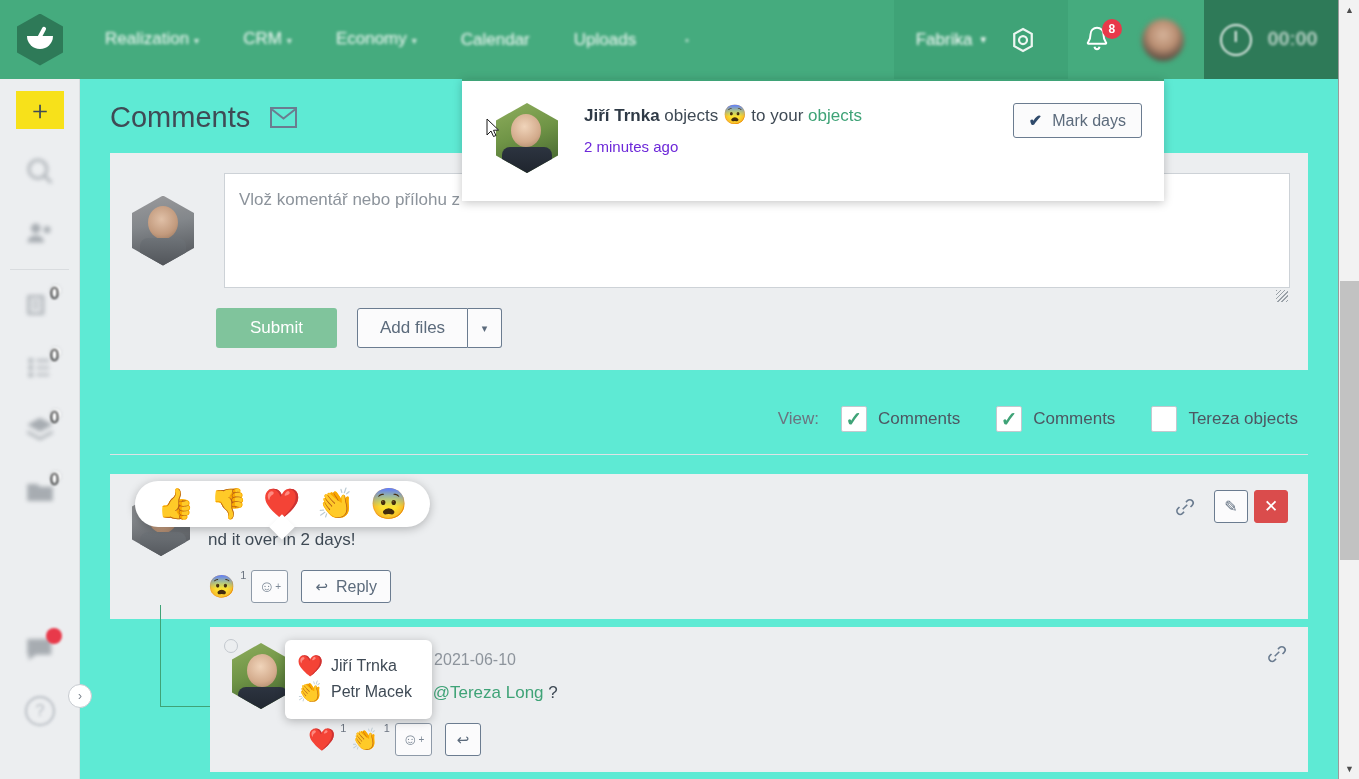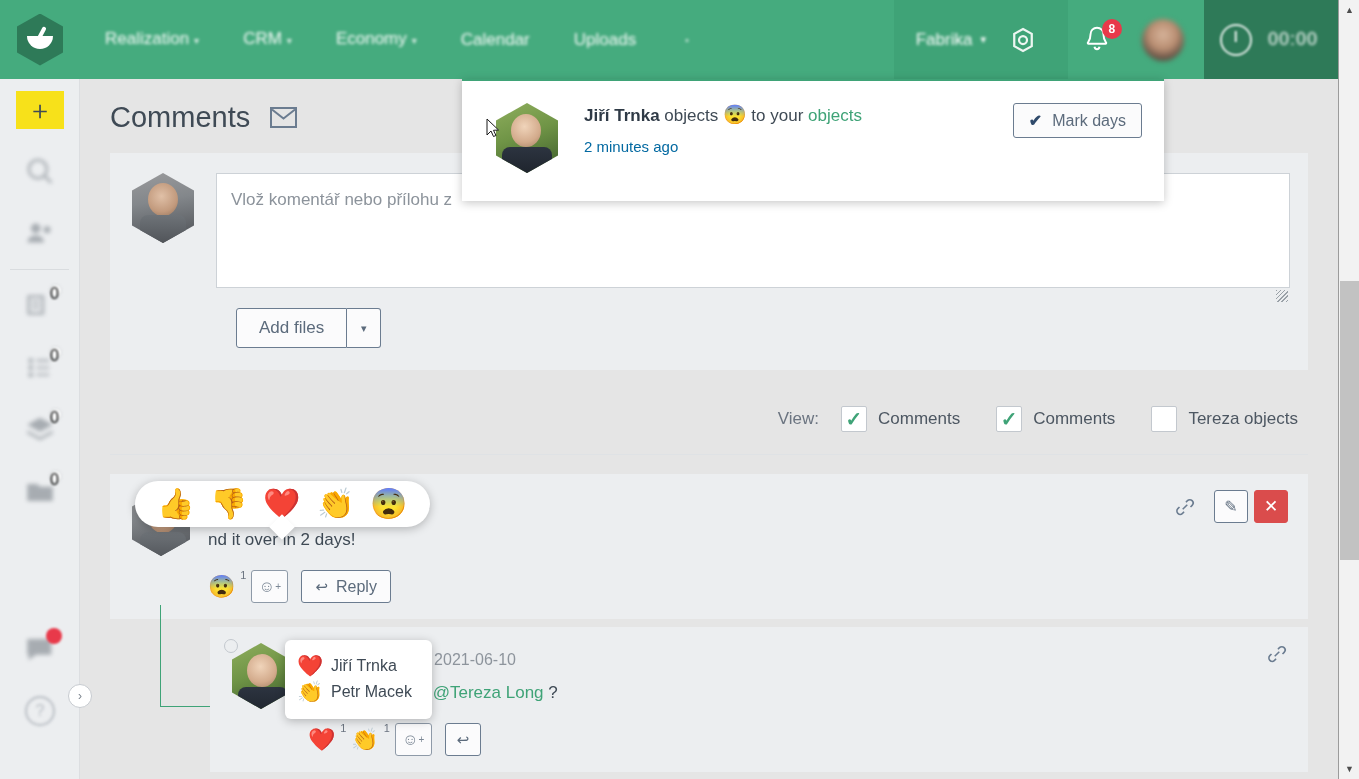--- a/index.html
+++ b/index.html
@@ -78,28 +78,28 @@
     position:absolute; left:68px; top:684px; width:24px; height:24px; border-radius:50%;
     background:#fff; border:1px solid #c7cbd0; display:flex; align-items:center; justify-content:center;
     color:#7b848d; font-size:12px; z-index:6;
   }
   .help-ic {
     width:30px; height:30px; border-radius:50%; border:2.5px solid #b9bec4;
     display:flex;align-items:center;justify-content:center; color:#b9bec4; font-size:16px; filter: blur(1.4px);
   }
 
   
-  .main { position:absolute; top:79px; left:80px; width:1258px; height:700px; background:#e5e5e5; }
+  .main { position:absolute; top:79px; left:80px; width:1258px; height:700px; background:#5eead4; }
   .page-title-row { display:flex; align-items:center; padding:22px 0 0 30px; }
   .page-title { font-size:29px; color:#3f4a55; font-weight:400; }
 
   .composer {
     margin:19px 30px 0 30px; background:#eceef0; padding:20px 18px 22px 22px; position:relative;
   }
-  .composer-row { display:flex; align-items:flex-start; }
+  .composer-row { display:flex; align-items:center;gap:8px; }
   .avatar-hex {
     width:62px; height:70px; flex:0 0 62px;
     clip-path: polygon(50% 0%, 100% 25%, 100% 75%, 50% 100%, 0% 75%, 0% 25%);
     background: linear-gradient(170deg,#9a9a9c 0%, #83878b 40%, #4a4d52 100%);
     position:relative; overflow:hidden;
   }
   .avatar-hex.ring { box-shadow: 0 0 0 4px #fff; }
   .face-a:before{content:""; position:absolute; left:16px; top:10px; width:30px; height:33px; border-radius:50%;
     background: radial-gradient(circle at 45% 40%, #e0c0a7 0%, #c29a7d 60%, #8e6f58 100%);}
   .face-a:after{content:""; position:absolute; left:8px; top:42px; width:46px; height:34px; border-radius:8px 8px 0 0;
@@ -190,21 +190,21 @@
   .notif-pop {
     position:absolute; left:462px; top:79px; width:702px; background:#fff;
     box-shadow: 0 2px 9px rgba(0,0,0,.22); z-index:30; border-top:2px solid #3fa377;
   }
   .notif-item { display:flex; align-items:flex-start; padding:22px 22px 28px 34px; }
   .notif-av { width:62px; height:70px; flex:0 0 62px; position:relative; }
   .notif-txtcol { flex:1; margin-left:26px; }
   .notif-line1 { font-size:17px; color:#3f4a55; }
   .notif-line1 b { color:#2f3a46; }
   .notif-link { color:#3fa377; }
-  .notif-time { color:#0369a1; font-size:15px; margin-top:12px; }
+  .notif-time { color:#6d28d9; font-size:15px; margin-top:12px; }
   .btn-markread {
     border:1px solid #6b7c90; background:#fbfbfc; border-radius:3px; height:35px;
     display:flex; align-items:center; padding:0 15px; color:#5c6b7c; font-size:16px; cursor:pointer; white-space:nowrap;
   }
   .btn-markread .tick { color:#2f4a6b; margin-right:10px; font-size:16px; font-weight:bold; }
   .notif-foot {
     background:#ccd5dd; text-align:center; padding:11px 0; cursor:pointer;
   }
   .notif-foot span { color:#2f3a46; font-size:17px; text-decoration:underline; }
 
@@ -364,20 +364,21 @@
       </svg>
     </div>
 
     <div class="composer">
       <div class="composer-row">
         <div class="avatar-hex ring face-a"></div>
         <div class="composer-input">Vlož komentář nebo přílohu z</div>
       </div>
       <div class="resize-grip" style="right:20px;bottom:68px"></div>
       <div class="composer-btns">
+        <button class="btn-submit">Submit</button>
         <div class="btn-group">
           <button class="btn-light">Add files</button>
           <div class="btn-caret">▾</div>
         </div>
       </div>
     </div>
 
     <div class="view-row">
       <div class="view-label">View:</div>
       <div class="chk-wrap">

